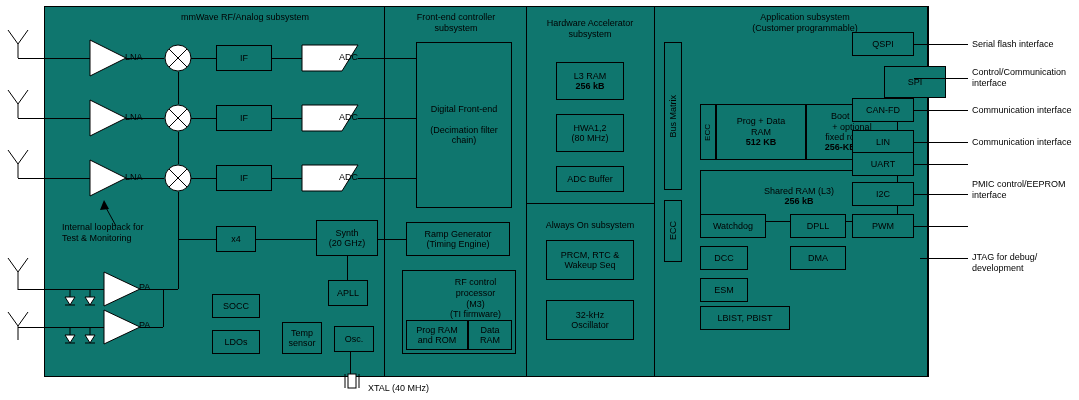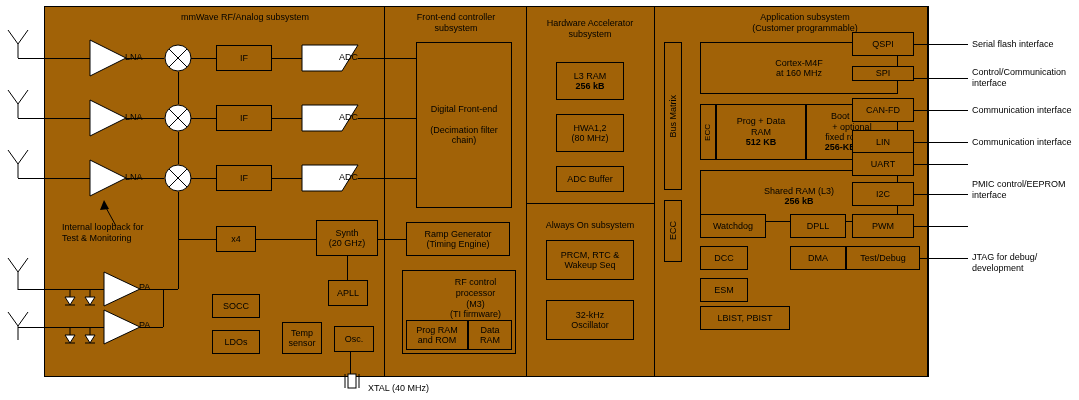--- a/index.html
+++ b/index.html
@@ -1,18 +1,18 @@
 <!DOCTYPE html>
 <html><head>
 <meta charset="utf-8">
 <style>
   html,body{margin:0;padding:0;background:#ffffff;}
   body{font-family:"Liberation Sans", sans-serif;color:#000;}
   #root{position:relative;width:1079px;height:400px;overflow:hidden;}
-  .box{position:absolute;border:1px solid #000;background:#a16207;box-sizing:border-box;
+  .box{position:absolute;border:1px solid #000;background:#0f766e;box-sizing:border-box;
        display:flex;align-items:center;justify-content:center;text-align:center;
        font-size:9px;line-height:1.15;}
   .nb{position:absolute;box-sizing:border-box;text-align:center;font-size:9px;line-height:1.2;padding-left:33px;}
   .lbl{position:absolute;font-size:9px;line-height:1.2;text-align:left;}
   .ttl{position:absolute;font-size:9px;line-height:1.25;text-align:center;}
   .ln{position:absolute;background:#000;}
   .h{height:1px;}
   .v{width:1px;}
   .bold{font-weight:bold;}
   .vert{writing-mode:vertical-rl;transform:rotate(180deg);}
@@ -228,22 +228,20 @@
   <div class="box" style="left:546px;top:300px;width:88px;height:40px;white-space:pre-line;"><span>32-kHz
 Oscillator</span></div>
 
   <div class="box" style="left:664px;top:42px;width:18px;height:148px;">
     <span class="vert">Bus Matrix</span>
   </div>
   <div class="box" style="left:664px;top:200px;width:18px;height:62px;">
     <span class="vert">ECC</span>
   </div>
 
-  <div class="box" style="left:700px;top:42px;width:198px;height:52px;white-space:pre-line;"><span>Cortex-M4F
-at 160 MHz</span></div>
 
   <div class="box" style="left:700px;top:104px;width:16px;height:56px;">
     <span class="vert" style="font-size:8px;">ECC</span>
   </div>
   <div class="box" style="left:716px;top:104px;width:90px;height:56px;flex-direction:column;">
     <span>Prog + Data</span>
     <span>RAM</span>
     <span class="bold">512 KB</span>
   </div>
   <div class="box" style="left:806px;top:104px;width:92px;height:56px;flex-direction:column;">
@@ -276,21 +274,21 @@
   <div class="box" style="left:700px;top:306px;width:90px;height:24px;">
       <span>LBIST, PBIST</span>
     </div>
 
   <div class="box" style="left:852px;top:32px;width:62px;height:24px;">
       <span>QSPI</span>
     </div>
   <div class="ln h" style="left:914px;top:44px;width:54px;"></div>
   <div class="lbl" style="left:972px;top:39px;width:105px;white-space:pre-line;">Serial flash interface</div>
 
-  <div class="box" style="left:852px;top:66px;width:62px;height:15px;align-items:center;">
+  <div class="box" style="left:884px;top:66px;width:62px;height:32px;align-items:center;">
       <span>SPI</span>
     </div>
   <div class="ln h" style="left:914px;top:78px;width:54px;"></div>
   <div class="lbl" style="left:972px;top:67px;width:105px;white-space:pre-line;">Control/Communication
 interface</div>
 
   <div class="box" style="left:852px;top:98px;width:62px;height:24px;">
       <span>CAN-FD</span>
     </div>
   <div class="ln h" style="left:914px;top:110px;width:54px;"></div>
@@ -312,20 +310,17 @@
     </div>
   <div class="ln h" style="left:914px;top:194px;width:54px;"></div>
   <div class="lbl" style="left:972px;top:179px;width:107px;white-space:pre-line;">PMIC control/EEPROM
 interface</div>
 
   <div class="box" style="left:852px;top:214px;width:62px;height:24px;">
       <span>PWM</span>
     </div>
   <div class="ln h" style="left:914px;top:226px;width:54px;"></div>
 
-  <div class="box" style="left:846px;top:246px;width:74px;height:24px;">
-      <span>Test/Debug</span>
-    </div>
   <div class="ln h" style="left:920px;top:258px;width:48px;"></div>
   <div class="lbl" style="left:972px;top:252px;width:105px;white-space:pre-line;">JTAG for debug/
 development</div>
 
 </div>
 
 </body></html>

